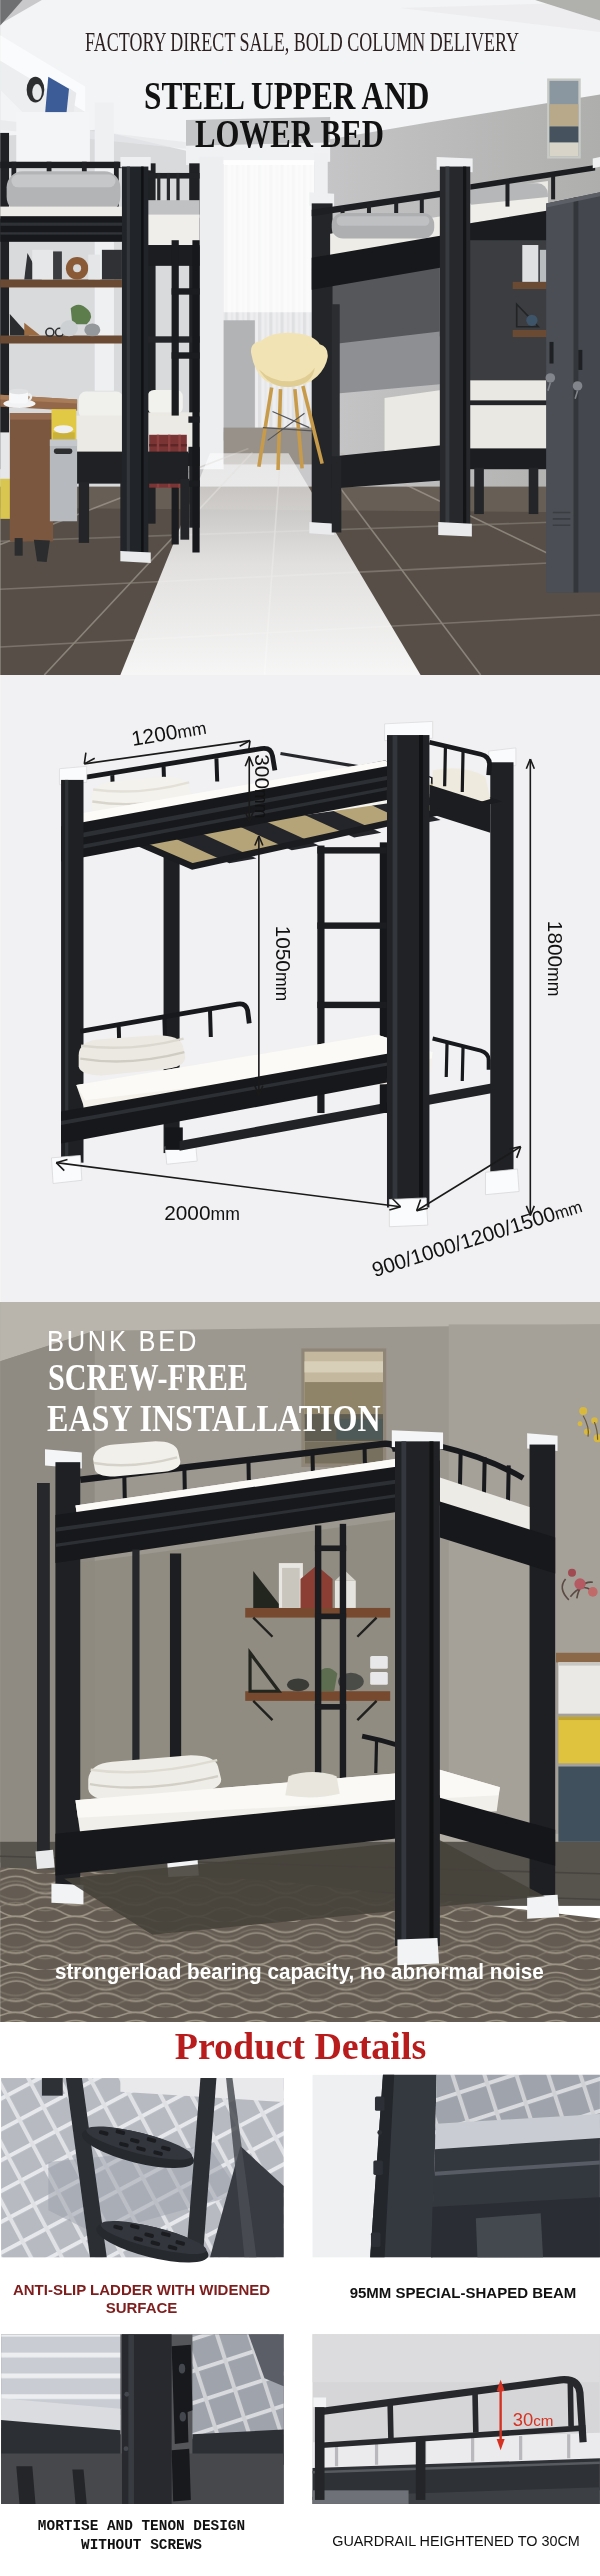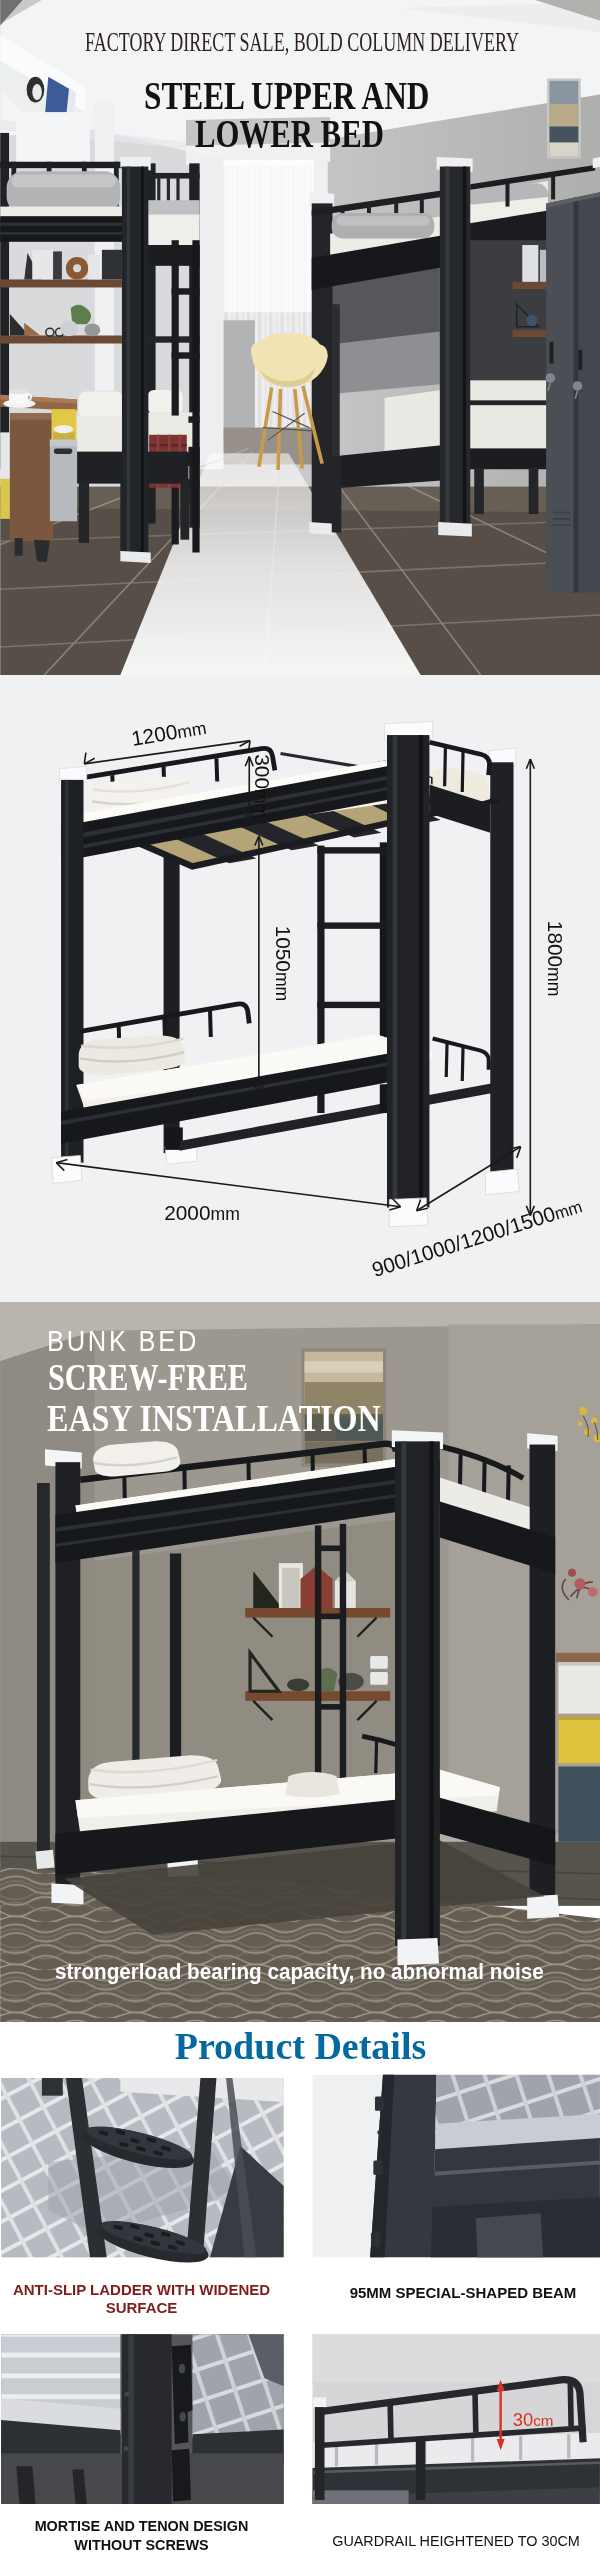--- a/index.html
+++ b/index.html
@@ -794,24 +794,24 @@
       <path d="M625,2980 L625,3052" fill="none"></path>
       <path d="M625,2972 L620,2986 L630,2986 Z" stroke="none"></path>
       <path d="M625,3060 L620,3046 L630,3046 Z" stroke="none"></path>
     </g>
 
     <text x="640" y="3030" font-size="23" fill="#d63222" font-family="Liberation Sans,sans-serif">30<tspan font-size="19">cm</tspan></text>
   </g>
 </svg>
 </div>
 
-<div class="txt" style="left:0;top:2024px;width:601px;text-align:center;font-family:'Liberation Serif',serif;font-size:38px;font-weight:bold;color:#0369a1;">Product Details</div>
+<div class="txt" style="left:0;top:2024px;width:601px;text-align:center;font-family:'Liberation Serif',serif;font-size:38px;font-weight:bold;color:#b91c1c;">Product Details</div>
 
 <div class="txt" style="left:0;top:2281px;width:283px;text-align:center;font-size:15px;font-weight:bold;color:#7f1d1d;line-height:17.6px;">ANTI-SLIP LADDER WITH WIDENED<br>SURFACE</div>
 
 <div class="txt" style="left:319px;top:2284px;width:288px;text-align:center;font-size:15px;font-weight:bold;color:#111;">95MM SPECIAL-SHAPED BEAM</div>
 
-<div class="txt" style="left:0;top:2517px;width:283px;text-align:center;font-size:14.4px;font-weight:bold;color:#111;line-height:19px;">MORTISE AND TENON DESIGN<br>WITHOUT SCREWS</div>
+<div class="txt" style="left:0;top:2517px;width:283px;text-align:center;font-size:14.4px;font-weight:bold;color:#111;line-height:19px;font-family:Liberation Mono, monospace;">MORTISE AND TENON DESIGN<br>WITHOUT SCREWS</div>
 
 <div class="txt" style="left:312px;top:2533px;width:288px;text-align:center;font-size:14.4px;font-weight:normal;color:#111;">GUARDRAIL HEIGHTENED TO 30CM</div>
 
 </div>
 
 
 </body></html>

